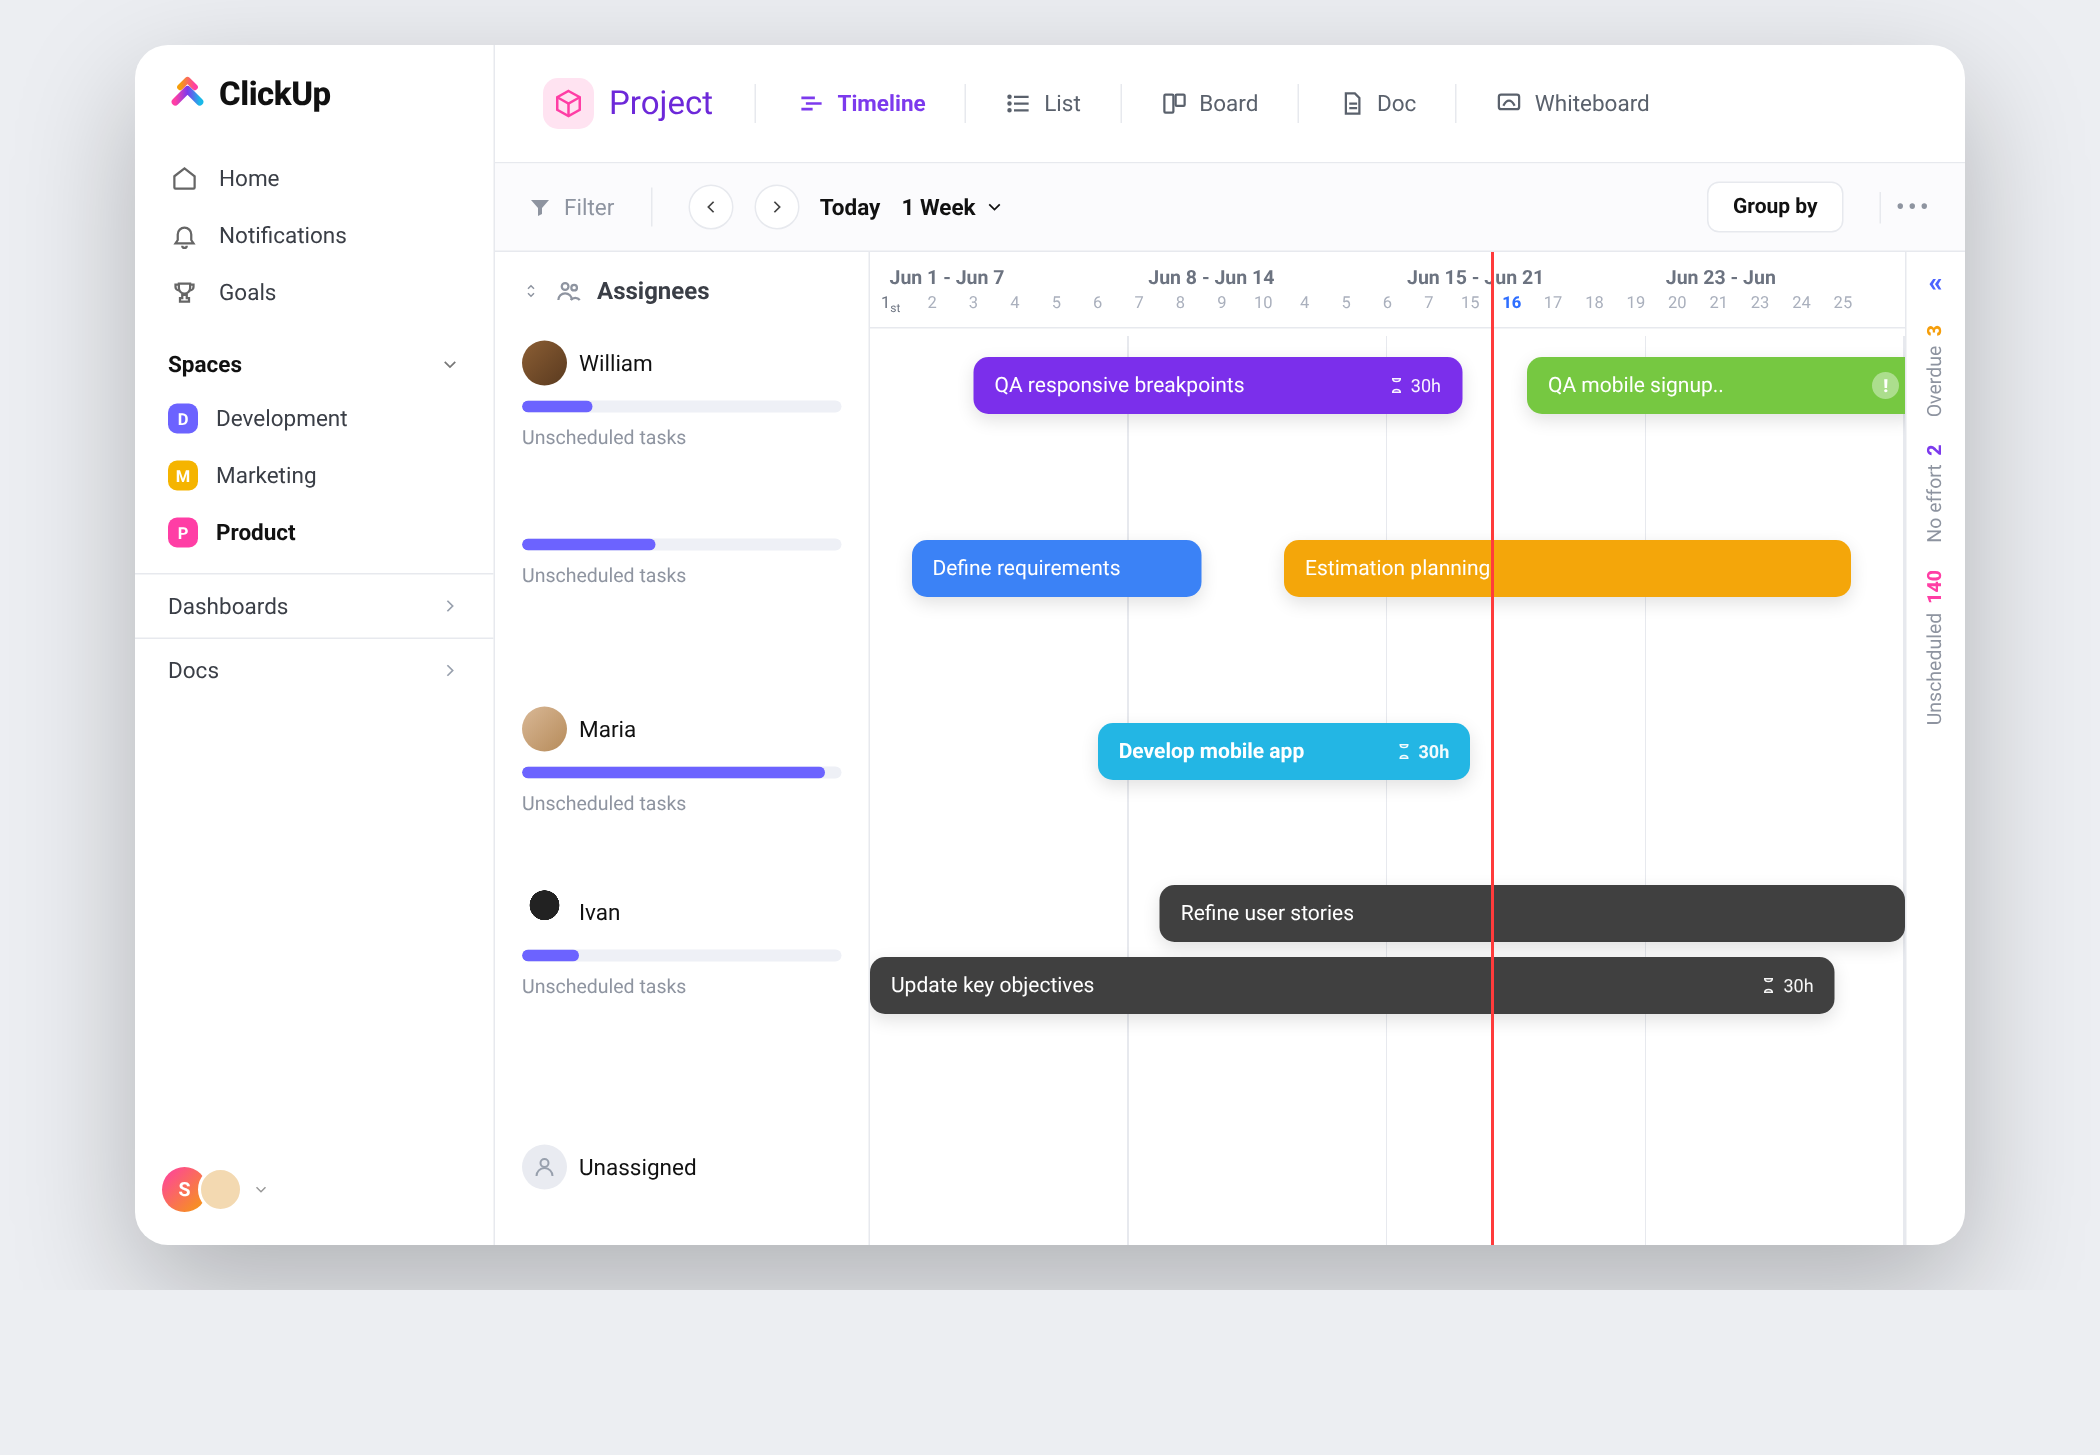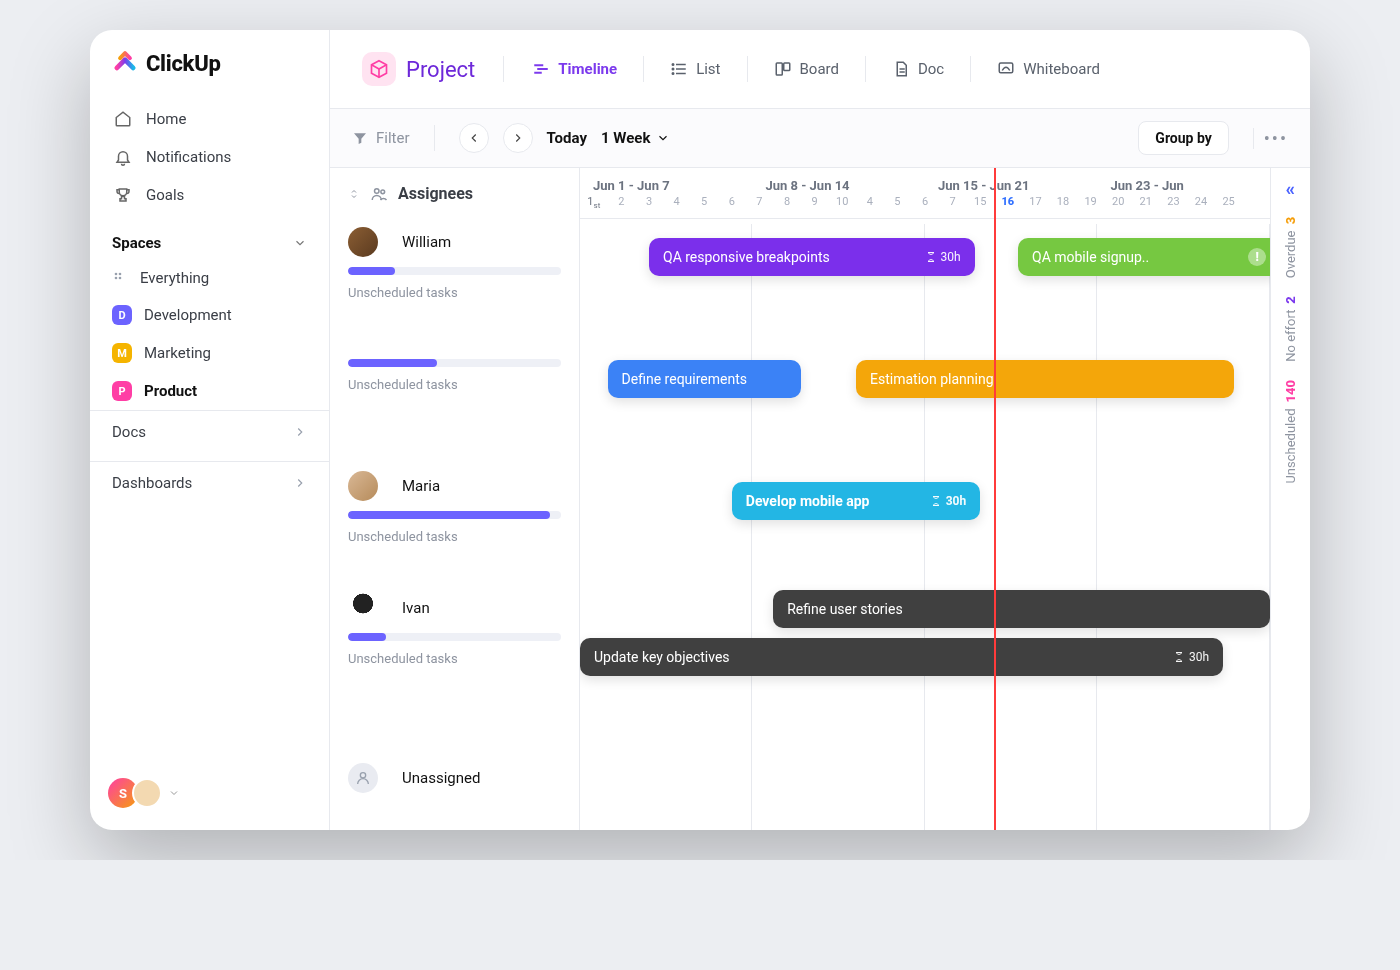--- a/index.html
+++ b/index.html
@@ -64,21 +64,21 @@
   .spacer{flex:1}
   .groupby{padding:8px 16px;border:1px solid var(--border);border-radius:8px;background:#fff;font-weight:700;color:#111;font-size:14px;cursor:pointer}
   .more{color:var(--muted);font-size:18px;letter-spacing:2px;padding-left:10px;border-left:1px solid var(--border);margin-left:10px;cursor:pointer}
 
   
   .content{flex:1;display:flex;min-height:0;position:relative}
   .assignees{width:250px;border-right:1px solid var(--border);overflow:hidden}
   .assignees-hdr{display:flex;align-items:center;gap:10px;padding:16px 18px 18px;color:#3a3e46;font-weight:700}
   .assignees-hdr .ico{color:#8e94a0}
   .assignee-row{padding:6px 18px 12px;border-bottom:1px solid transparent}
-  .a-top{display:flex;align-items:center;gap:24px}
+  .a-top{display:flex;align-items:center;gap:8px}
   .a-name{font-size:15px;color:#111}
   .prog{height:8px;background:#eef0f6;border-radius:5px;margin-top:10px;overflow:hidden}
   .prog>span{display:block;height:100%;background:var(--violet-bar);border-radius:5px}
   .unsched{color:var(--muted);font-size:13px;margin-top:10px}
 
   
   .timeline-wrap{flex:1;position:relative;overflow:hidden}
   .time-header{position:sticky;top:0;background:#fff;z-index:2;border-bottom:1px solid var(--border)}
   .weeks{display:grid;grid-template-columns:repeat(4,1fr);}
   .week{padding:10px 0 0 12px;font-size:13px;color:#6c7380;font-weight:700;border-left:1px solid transparent}
@@ -180,57 +180,46 @@
 
     <div class="section-hdr">
       <span>Spaces</span>
       <span class="chev">
           <svg width="14" height="14" viewBox="0 0 24 24" fill="none" stroke="currentColor" stroke-width="2">
             <path d="M6 9l6 6 6-6"></path>
           </svg>
         </span>
     </div>
 
-    <div class="space-item">
-      <span class="ico" style="color:#98a0ad">
-          <svg width="16" height="16" viewBox="0 0 24 24" fill="currentColor">
-            <circle cx="6" cy="6" r="2"></circle>
-            <circle cx="12" cy="6" r="2"></circle>
-            <circle cx="6" cy="12" r="2"></circle>
-            <circle cx="12" cy="12" r="2"></circle>
-          </svg>
-        </span>
-      <span>Everything</span>
-    </div>
 
     <div id="spaces-list">
         <div class="space-item">
           <span class="space-badge" style="background:#6c63ff">D</span>
           <span>Development</span>
         </div>
         <div class="space-item">
           <span class="space-badge" style="background:#f5b400">M</span>
           <span>Marketing</span>
         </div>
         <div class="space-item active">
           <span class="space-badge" style="background:#ff3ea5">P</span>
           <span>Product</span>
         </div>
       </div>
 
-    <div class="row-link">
-      <span>Docs</span>
+    <div class="row-link" style="border-top:1px solid var(--border);margin-top:8px">
+      <span>Dashboards</span>
       <span style="color:#98a0ad">
           <svg width="14" height="14" viewBox="0 0 24 24" fill="none" stroke="currentColor" stroke-width="2">
             <path d="M9 6l6 6-6 6"></path>
           </svg>
         </span>
     </div>
-    <div class="row-link" style="border-top:1px solid var(--border);margin-top:8px">
-      <span>Dashboards</span>
+    <div class="row-link">
+      <span>Docs</span>
       <span style="color:#98a0ad">
           <svg width="14" height="14" viewBox="0 0 24 24" fill="none" stroke="currentColor" stroke-width="2">
             <path d="M9 6l6 6-6 6"></path>
           </svg>
         </span>
     </div>
 
     <div class="sidebar-footer">
       <span class="avatar s">S</span>
       <span class="avatar photo"></span>

